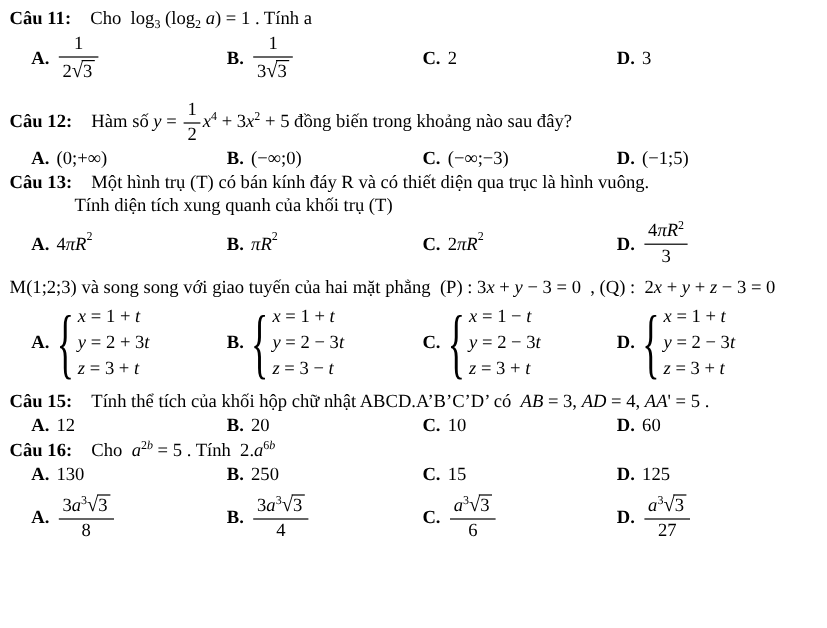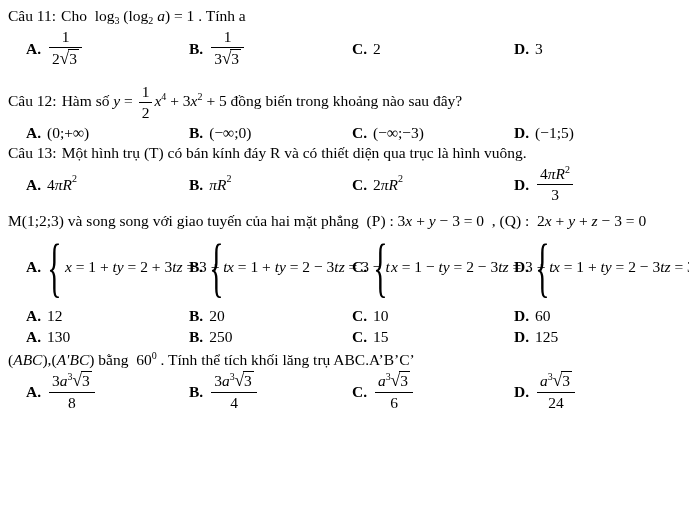--- a/index.html
+++ b/index.html
@@ -11,41 +11,41 @@
     overflow: hidden;
     background: #ffffff;
     color: #000000;
     font-family: "Liberation Serif", "DejaVu Serif", serif;
     font-size: 15.5px;
     line-height: 19px;
   }
   .q { position: relative; }
   .qline { min-height: 19px; white-space: pre; }
   .qline.indent { padding-left: 54px; }
-  .qlabel { font-weight: normal; margin-right: 5px; }
+  .qlabel { font-weight: bold; margin-right: 16px; }
   i { font-style: italic; }
   sup { font-size: 10px; line-height: 0; vertical-align: baseline; position: relative; top: -6px; }
   sub { font-size: 10px; line-height: 0; vertical-align: baseline; position: relative; top: 3px; }
   .opts { position: relative; }
   .plain-row { height: 20px; margin-top: 1px; }
   .frac-row  { height: 46px; }
   .cases-row { height: 70px; margin-top: 2px; }
   .opt { position: absolute; top: 0; height: 100%; display: flex; align-items: center; white-space: pre; }
   .letter { font-weight: bold; margin-right: 6px; }
   .optval { display: inline-flex; align-items: center; }
   .frac { display: inline-block; text-align: center; vertical-align: middle; margin: 0 2px; line-height: 1.15; }
   .num { display: block; padding: 0 3px 1px; border-bottom: 1.3px solid #000; }
   .den { display: block; padding: 1px 3px 0; }
   .sqrt { white-space: nowrap; }
   .rad { font-size: 1.1em; letter-spacing: -1px; }
   .sqb { border-top: 1.3px solid #000; padding: 0 2px 0 1px; }
   .cases { display: inline-flex; align-items: center; }
   .brace { font-size: 60px; font-weight: 400; line-height: 1; display: inline-block;
            transform: scale(0.5, 1.08); transform-origin: center; margin: 0 -4px 0 -7px; }
-  .clines { display: inline-flex; flex-direction: row; }
+  .clines { display: inline-flex; flex-direction: column; }
   .cline { line-height: 22px; white-space: pre; }
 </style>
 </head>
 <body>
 
 <div id="doc">
     <div class="q" style="margin-bottom: 12px;">
       <div class="qline"><b class="qlabel">Câu 11:</b><span>Cho  log</span><sub>3</sub><span> (log</span><sub>2</sub><i> a</i><span>) = 1 . Tính a</span></div>
       <div class="opts frac-row">
         <div class="opt" style="left: 18px;"><b class="letter">A.</b><span class="optval"><span class="frac"><span class="num"><span>1</span></span><span class="den"><span>2</span><span class="sqrt"><span class="rad">√</span><span class="sqb"><span>3</span></span></span></span></span></span></div>
@@ -58,54 +58,56 @@
       <div class="qline"><b class="qlabel">Câu 12:</b><span>Hàm số </span><i>y</i><span> = </span><span class="frac"><span class="num"><span>1</span></span><span class="den"><span>2</span></span></span><i>x</i><sup>4</sup><span> + 3</span><i>x</i><sup>2</sup><span> + 5 đồng biến trong khoảng nào sau đây?</span></div>
       <div class="opts plain-row">
         <div class="opt" style="left: 18px;"><b class="letter">A.</b><span class="optval"><span>(0;+∞)</span></span></div>
         <div class="opt" style="left: 181px;"><b class="letter">B.</b><span class="optval"><span>(−∞;0)</span></span></div>
         <div class="opt" style="left: 344px;"><b class="letter">C.</b><span class="optval"><span>(−∞;−3)</span></span></div>
         <div class="opt" style="left: 506px;"><b class="letter">D.</b><span class="optval"><span>(−1;5)</span></span></div>
       </div>
     </div>
     <div class="q" style="margin-bottom: 3px;">
       <div class="qline"><b class="qlabel">Câu 13:</b><span>Một hình trụ (T) có bán kính đáy R và có thiết diện qua trục là hình vuông.</span></div>
+      <div class="qline indent"><span>Tính diện tích xung quanh của khối trụ (T)</span></div>
       <div class="opts frac-row">
         <div class="opt" style="left: 18px;"><b class="letter">A.</b><span class="optval"><span>4</span><i>πR</i><sup>2</sup></span></div>
         <div class="opt" style="left: 181px;"><b class="letter">B.</b><span class="optval"><i>πR</i><sup>2</sup></span></div>
         <div class="opt" style="left: 344px;"><b class="letter">C.</b><span class="optval"><span>2</span><i>πR</i><sup>2</sup></span></div>
         <div class="opt" style="left: 506px;"><b class="letter">D.</b><span class="optval"><span class="frac"><span class="num"><span>4</span><i>πR</i><sup>2</sup></span><span class="den"><span>3</span></span></span></span></div>
       </div>
     </div>
     <div class="q" style="margin-bottom: 4px;">
       <div class="qline"><span>M(1;2;3) và song song với giao tuyến của hai mặt phẳng  (P) : 3</span><i>x</i><span> + </span><i>y</i><span> − 3 = 0  , (Q) :  2</span><i>x</i><span> + </span><i>y</i><span> + </span><i>z</i><span> − 3 = 0</span></div>
       <div class="opts cases-row">
         <div class="opt" style="left: 18px;"><b class="letter">A.</b><span class="optval"><span class="cases"><span class="brace">{</span><span class="clines"><span class="cline"><i>x</i><span> = 1 + </span><i>t</i></span><span class="cline"><i>y</i><span> = 2 + 3</span><i>t</i></span><span class="cline"><i>z</i><span> = 3 + </span><i>t</i></span></span></span></span></div>
         <div class="opt" style="left: 181px;"><b class="letter">B.</b><span class="optval"><span class="cases"><span class="brace">{</span><span class="clines"><span class="cline"><i>x</i><span> = 1 + </span><i>t</i></span><span class="cline"><i>y</i><span> = 2 − 3</span><i>t</i></span><span class="cline"><i>z</i><span> = 3 − </span><i>t</i></span></span></span></span></div>
         <div class="opt" style="left: 344px;"><b class="letter">C.</b><span class="optval"><span class="cases"><span class="brace">{</span><span class="clines"><span class="cline"><i>x</i><span> = 1 − </span><i>t</i></span><span class="cline"><i>y</i><span> = 2 − 3</span><i>t</i></span><span class="cline"><i>z</i><span> = 3 + </span><i>t</i></span></span></span></span></div>
         <div class="opt" style="left: 506px;"><b class="letter">D.</b><span class="optval"><span class="cases"><span class="brace">{</span><span class="clines"><span class="cline"><i>x</i><span> = 1 + </span><i>t</i></span><span class="cline"><i>y</i><span> = 2 − 3</span><i>t</i></span><span class="cline"><i>z</i><span> = 3 + </span><i>t</i></span></span></span></span></div>
       </div>
     </div>
     <div class="q" style="margin-bottom: 1px;">
+      <div class="qline"><b class="qlabel">Câu 15:</b><span>Tính thể tích của khối hộp chữ nhật ABCD.A’B’C’D’ có  </span><i>AB</i><span> = 3, </span><i>AD</i><span> = 4, </span><i>AA</i><span>' = 5 .</span></div>
       <div class="opts plain-row">
         <div class="opt" style="left: 18px;"><b class="letter">A.</b><span class="optval"><span>12</span></span></div>
         <div class="opt" style="left: 181px;"><b class="letter">B.</b><span class="optval"><span>20</span></span></div>
         <div class="opt" style="left: 344px;"><b class="letter">C.</b><span class="optval"><span>10</span></span></div>
         <div class="opt" style="left: 506px;"><b class="letter">D.</b><span class="optval"><span>60</span></span></div>
       </div>
     </div>
     <div class="q" style="margin-bottom: 3px;">
+      <div class="qline"><b class="qlabel">Câu 16:</b><span>Cho  </span><i>a</i><sup><span>2</span><i>b</i></sup><span> = 5 . Tính  2.</span><i>a</i><sup><span>6</span><i>b</i></sup></div>
       <div class="opts plain-row">
         <div class="opt" style="left: 18px;"><b class="letter">A.</b><span class="optval"><span>130</span></span></div>
         <div class="opt" style="left: 181px;"><b class="letter">B.</b><span class="optval"><span>250</span></span></div>
         <div class="opt" style="left: 344px;"><b class="letter">C.</b><span class="optval"><span>15</span></span></div>
         <div class="opt" style="left: 506px;"><b class="letter">D.</b><span class="optval"><span>125</span></span></div>
       </div>
     </div>
     <div class="q" style="margin-bottom: 0px;">
-      <div class="qline"><span>(</span><i>ABC</i><span>),(</span><i>A'BC</i><span>) bằng  60</span><sup>0</sup><span> . Tính thể tích khối lăng trụ ABC.A’B’C’</span></div>
       <div class="opts frac-row">
         <div class="opt" style="left: 18px;"><b class="letter">A.</b><span class="optval"><span class="frac"><span class="num"><span>3</span><i>a</i><sup>3</sup><span class="sqrt"><span class="rad">√</span><span class="sqb"><span>3</span></span></span></span><span class="den"><span>8</span></span></span></span></div>
         <div class="opt" style="left: 181px;"><b class="letter">B.</b><span class="optval"><span class="frac"><span class="num"><span>3</span><i>a</i><sup>3</sup><span class="sqrt"><span class="rad">√</span><span class="sqb"><span>3</span></span></span></span><span class="den"><span>4</span></span></span></span></div>
         <div class="opt" style="left: 344px;"><b class="letter">C.</b><span class="optval"><span class="frac"><span class="num"><i>a</i><sup>3</sup><span class="sqrt"><span class="rad">√</span><span class="sqb"><span>3</span></span></span></span><span class="den"><span>6</span></span></span></span></div>
-        <div class="opt" style="left: 506px;"><b class="letter">D.</b><span class="optval"><span class="frac"><span class="num"><i>a</i><sup>3</sup><span class="sqrt"><span class="rad">√</span><span class="sqb"><span>3</span></span></span></span><span class="den"><span>24</span></span></span></span></div>
+        <div class="opt" style="left: 506px;"><b class="letter">D.</b><span class="optval"><span class="frac"><span class="num"><i>a</i><sup>3</sup><span class="sqrt"><span class="rad">√</span><span class="sqb"><span>3</span></span></span></span><span class="den"><span>27</span></span></span></span></div>
       </div>
     </div>
   </div>
 
 </body></html>

